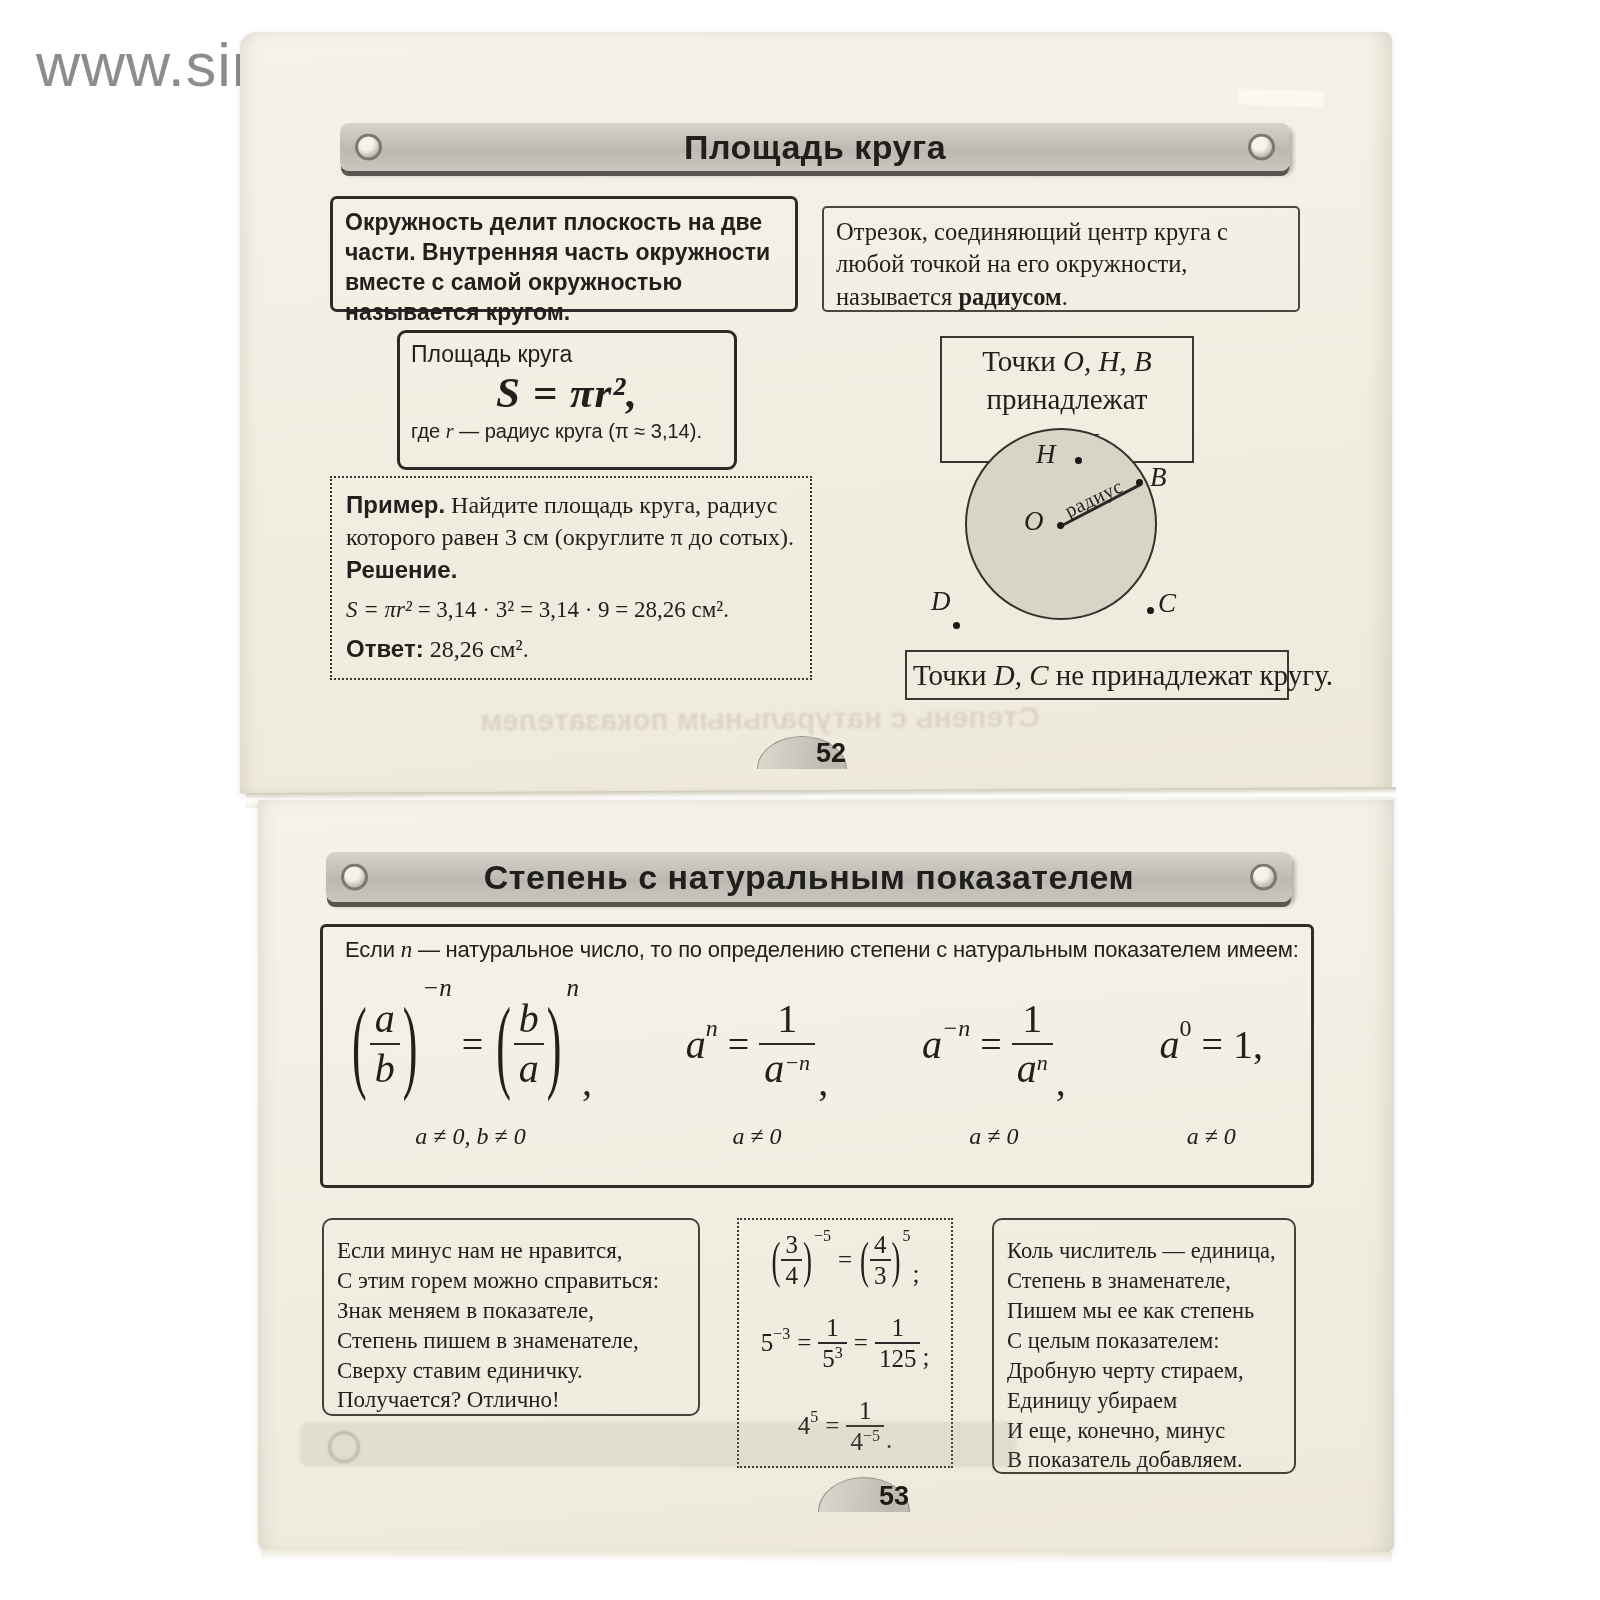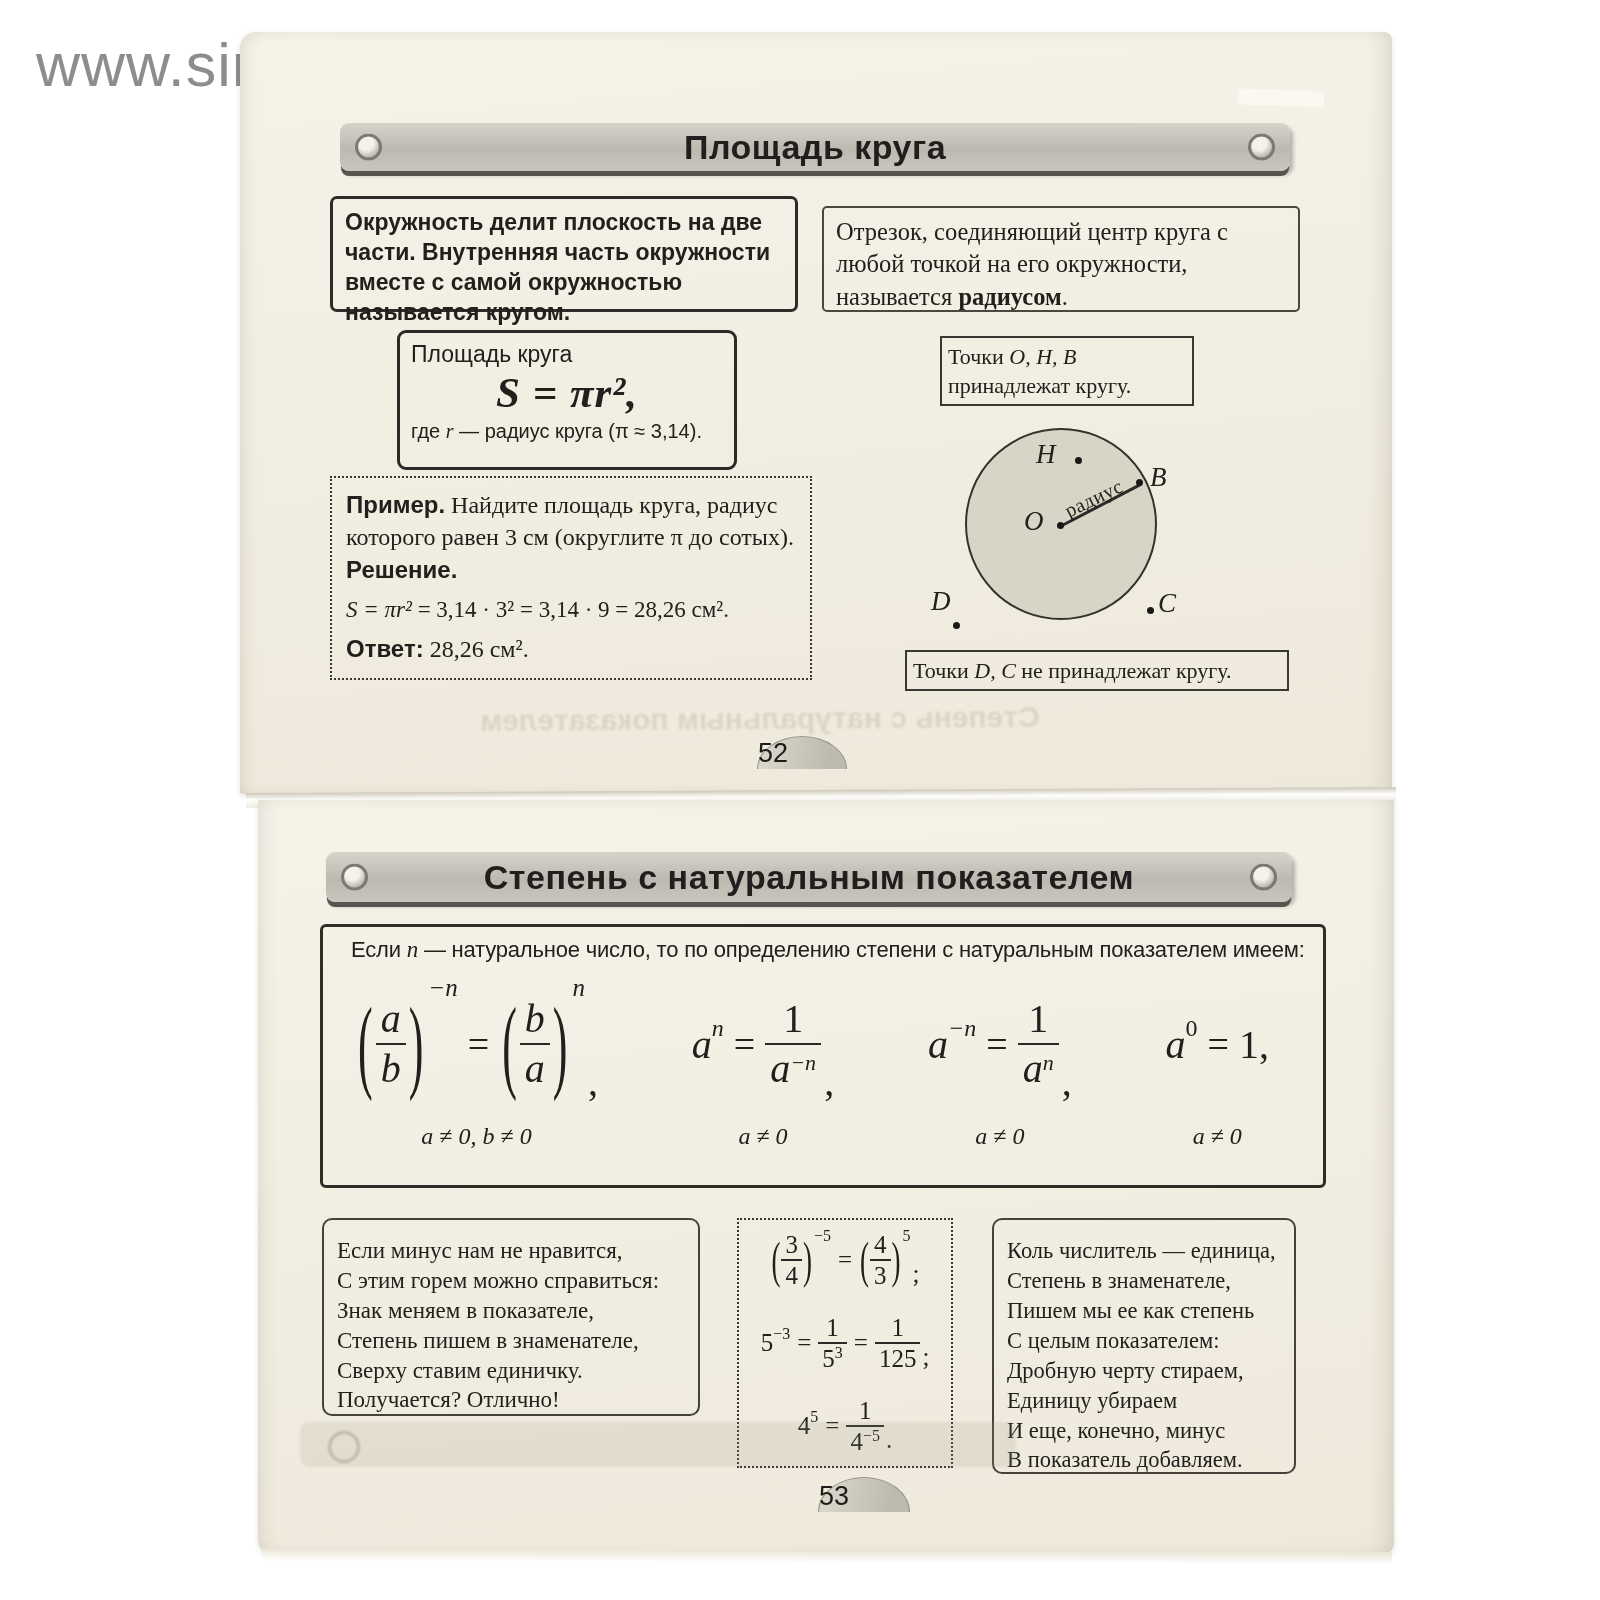--- a/index.html
+++ b/index.html
@@ -92,21 +92,21 @@
     padding:11px 14px;font-size:24px;line-height:1.35;
   }
   .sans-b{font-family:"Liberation Sans",sans-serif;font-weight:bold;}
   .ex-eq{font-size:23px;margin-top:8px;}
   .ex-ans{margin-top:8px;}
 
   
   .diagram{left:905px;top:336px;width:392px;height:364px;}
   .diag-cap{
     position:absolute;border:2px solid #3a3832;background:transparent;
-    text-align:left;font-size:22px;line-height:1.32;padding:4px 6px;
+    text-align:center;font-size:29px;line-height:1.32;padding:4px 6px;
   }
   .cap-top{left:35px;top:0px;width:238px;}
   .cap-bottom{left:0px;top:314px;width:368px;white-space:nowrap;}
   .circle{
     position:absolute;left:60px;top:92px;width:188px;height:188px;
     border-radius:50%;background:#d9d5c6;border:2px solid #34322d;
   }
   .rad-line{
     position:absolute;left:155px;top:189px;width:91px;height:2.5px;background:#2c2a26;
     transform:rotate(-27.5deg);transform-origin:left center;
@@ -116,22 +116,22 @@
     transform:rotate(-26deg);letter-spacing:.5px;
   }
   .dot{position:absolute;width:7px;height:7px;border-radius:50%;background:#191815;}
   .plabel{position:absolute;font-style:italic;font-size:27px;}
 
   
   .badge{
     background:linear-gradient(100deg,#dcd9cf 0%,#bdbab0 80%);
     border:1.5px solid #96938a;border-bottom:none;
     border-radius:50% 50% 0 0 / 100% 100% 0 0;
-    display:flex;align-items:flex-end;justify-content:flex-start;
-    font-family:"Liberation Sans",sans-serif;font-weight:normal;
+    display:flex;align-items:flex-end;justify-content:flex-end;
+    font-family:"Liberation Sans",sans-serif;font-weight:bold;
     font-size:27px;color:#1d1c19;
   }
   .badge52{left:757px;top:736px;width:88px;height:32px;}
   .badge53{left:818px;top:1477px;width:90px;height:34px;}
 
   
   .ghost-text52{
     left:430px;top:702px;width:660px;text-align:center;
     transform:scaleX(-1) rotate(.4deg);
     font-family:"Liberation Sans",sans-serif;font-weight:bold;font-size:30px;
@@ -142,21 +142,21 @@
     background:rgba(158,152,136,.17);border-radius:9px;filter:blur(1px);
   }
   .ghost-screw{
     position:absolute;left:28px;top:9px;width:26px;height:26px;border-radius:50%;
     border:3px solid rgba(120,114,98,.35);
   }
 
   
   .intro-box{
     left:320px;top:924px;width:944px;height:240px;
-    border:3px solid #2f2d28;border-radius:6px;padding:10px 28px 8px;
+    border:3px solid #2f2d28;border-radius:6px;padding:10px 22px 8px;
   }
   .intro-line{
     font-family:"Liberation Sans",sans-serif;font-size:22px;letter-spacing:-.2px;
     white-space:nowrap;
   }
   .intro-line i{font-family:"Liberation Serif",serif;font-size:23px;}
   .formulas{
     display:flex;justify-content:space-between;align-items:stretch;
     padding:0 26px 0 4px;margin-top:6px;height:196px;
   }

